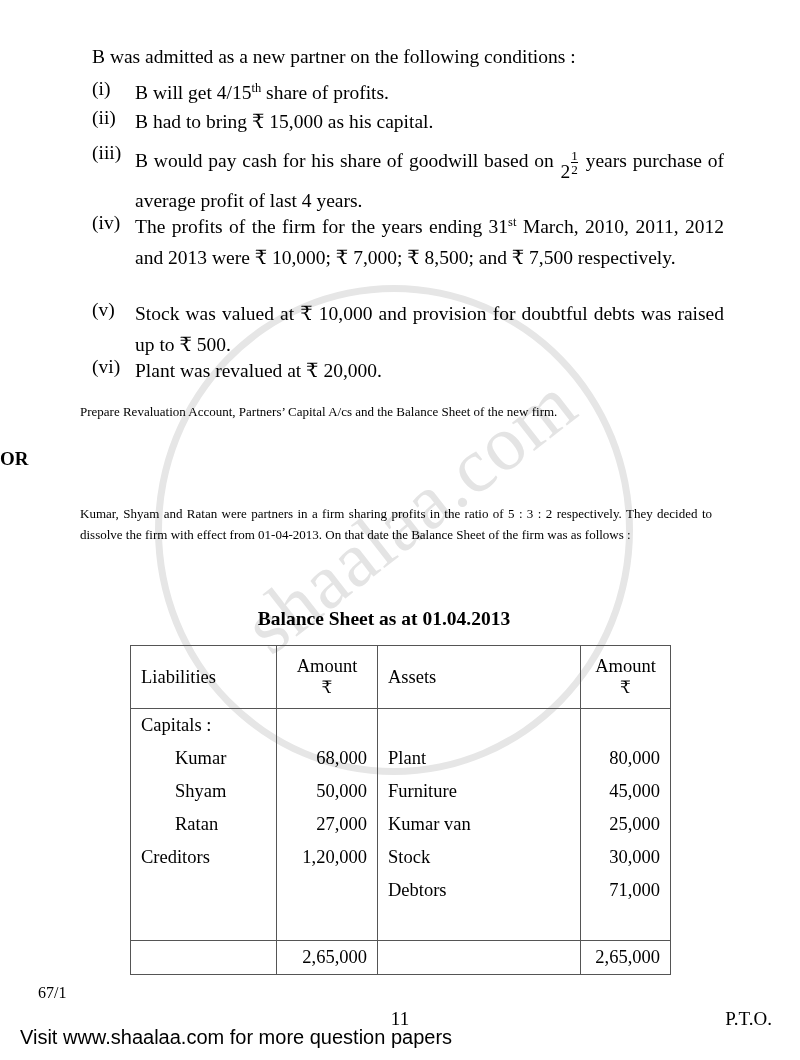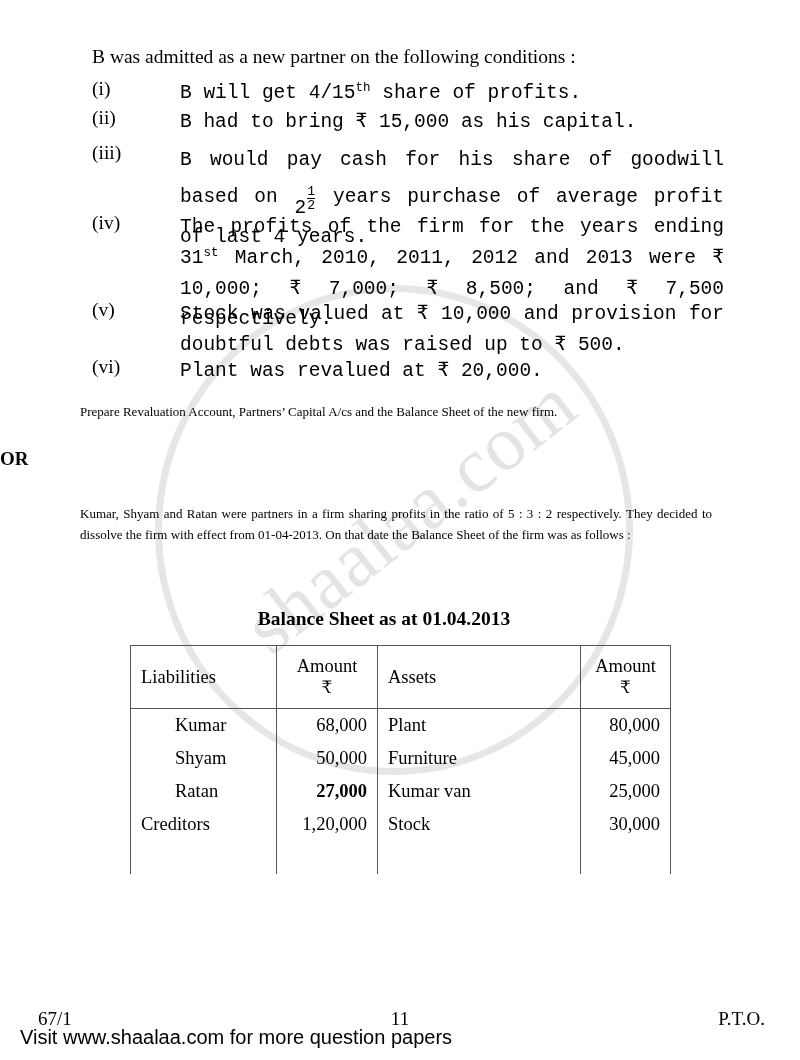--- a/index.html
+++ b/index.html
@@ -70,23 +70,22 @@
     width: 632px;
     font-size: 19.5px;
   }
   .clause .num {
     position: absolute;
     left: 0;
     top: 0;
     width: 50px;
   }
   .clause .body {
-    margin-left: 88px;
+    margin-left: 43px;
     line-height: 1.58;
-    font-family: Liberation Mono, monospace;
   }
   .just .body {
     text-align: justify;
     text-align-last: left;
   }
   sup.ord {
     font-size: 0.64em;
     vertical-align: super;
     line-height: 0;
   }
@@ -172,34 +171,34 @@
   .cell-label { text-align: left; }
   .cell-indent { text-align: left; padding-left: 44px !important; }
   .cell-num { text-align: right; }
 
   .totals td { height: 55px; }
 
   
   .footer-code {
     position: absolute;
     left: 38px;
-    top: 1008px;
-    font-size: 19px;
+    top: 984px;
+    font-size: 16px;
   }
   .footer-page {
     position: absolute;
     left: 0;
     top: 1008px;
     width: 800px;
     text-align: center;
     font-size: 19px;
   }
   .footer-pto {
     position: absolute;
-    right: 35px;
+    right: 28px;
     top: 1008px;
     font-size: 19px;
   }
   .footer-overlay {
     position: absolute;
     left: 20px;
     top: 1026px;
     font-family: "Liberation Sans", "DejaVu Sans", sans-serif;
     font-size: 20px;
     color: #000;
@@ -273,50 +272,68 @@
             <span class="rs">₹</span>
           </td>
           <td class="hd-left">Assets</td>
           <td class="hd-amount">
             <span>Amount</span><br>
             <span class="rs">₹</span>
           </td>
         </tr>
       </thead>
       <tbody>
+        <tr style="border-top:none;">
+          <td class="cell-label" style="border-bottom:none;">Capitals :</td>
+          <td class="cell-num" style="border-bottom:none;"></td>
+          <td class="cell-label" style="border-bottom:none;"></td>
+          <td class="cell-num" style="border-bottom:none;"></td>
+        </tr>
         <tr>
           <td class="cell-indent" style="border-top:none;border-bottom:none;">Kumar</td>
           <td class="cell-num" style="border-top:none;border-bottom:none;">68,000</td>
           <td class="cell-label" style="border-top:none;border-bottom:none;">Plant</td>
           <td class="cell-num" style="border-top:none;border-bottom:none;">80,000</td>
         </tr>
         <tr>
           <td class="cell-indent" style="border-top:none;border-bottom:none;">Shyam</td>
           <td class="cell-num" style="border-top:none;border-bottom:none;">50,000</td>
           <td class="cell-label" style="border-top:none;border-bottom:none;">Furniture</td>
           <td class="cell-num" style="border-top:none;border-bottom:none;">45,000</td>
         </tr>
         <tr>
           <td class="cell-indent" style="border-top:none;border-bottom:none;">Ratan</td>
-          <td class="cell-num" style="border-top:none;border-bottom:none;font-weight:bold;">27,000</td>
+          <td class="cell-num" style="border-top:none;border-bottom:none;">27,000</td>
           <td class="cell-label" style="border-top:none;border-bottom:none;">Kumar van</td>
           <td class="cell-num" style="border-top:none;border-bottom:none;">25,000</td>
         </tr>
         <tr>
           <td class="cell-label" style="border-top:none;border-bottom:none;">Creditors</td>
           <td class="cell-num" style="border-top:none;border-bottom:none;">1,20,000</td>
           <td class="cell-label" style="border-top:none;border-bottom:none;">Stock</td>
           <td class="cell-num" style="border-top:none;border-bottom:none;">30,000</td>
         </tr>
         <tr>
+          <td class="cell-label" style="border-top:none;border-bottom:none;"></td>
+          <td class="cell-num" style="border-top:none;border-bottom:none;"></td>
+          <td class="cell-label" style="border-top:none;border-bottom:none;">Debtors</td>
+          <td class="cell-num" style="border-top:none;border-bottom:none;">71,000</td>
+        </tr>
+        <tr>
           <td class="cell-label" style="border-top:none;border-bottom:none;height:22px;"></td>
           <td class="cell-num" style="border-top:none;border-bottom:none;"></td>
           <td class="cell-label" style="border-top:none;border-bottom:none;"></td>
           <td class="cell-num" style="border-top:none;border-bottom:none;"></td>
         </tr>
+        <tr class="totals">
+          <td class="cell-label"></td>
+          <td class="cell-num">2,65,000</td>
+          <td class="cell-label"></td>
+          <td class="cell-num">2,65,000</td>
+        </tr>
       </tbody>
     </table>
 
     <div class="footer-code">67/1</div>
     <div class="footer-page">11</div>
     <div class="footer-pto">P.T.O.</div>
     <div class="footer-overlay">Visit www.shaalaa.com for more question papers</div>
 
   </div>
 </div>

